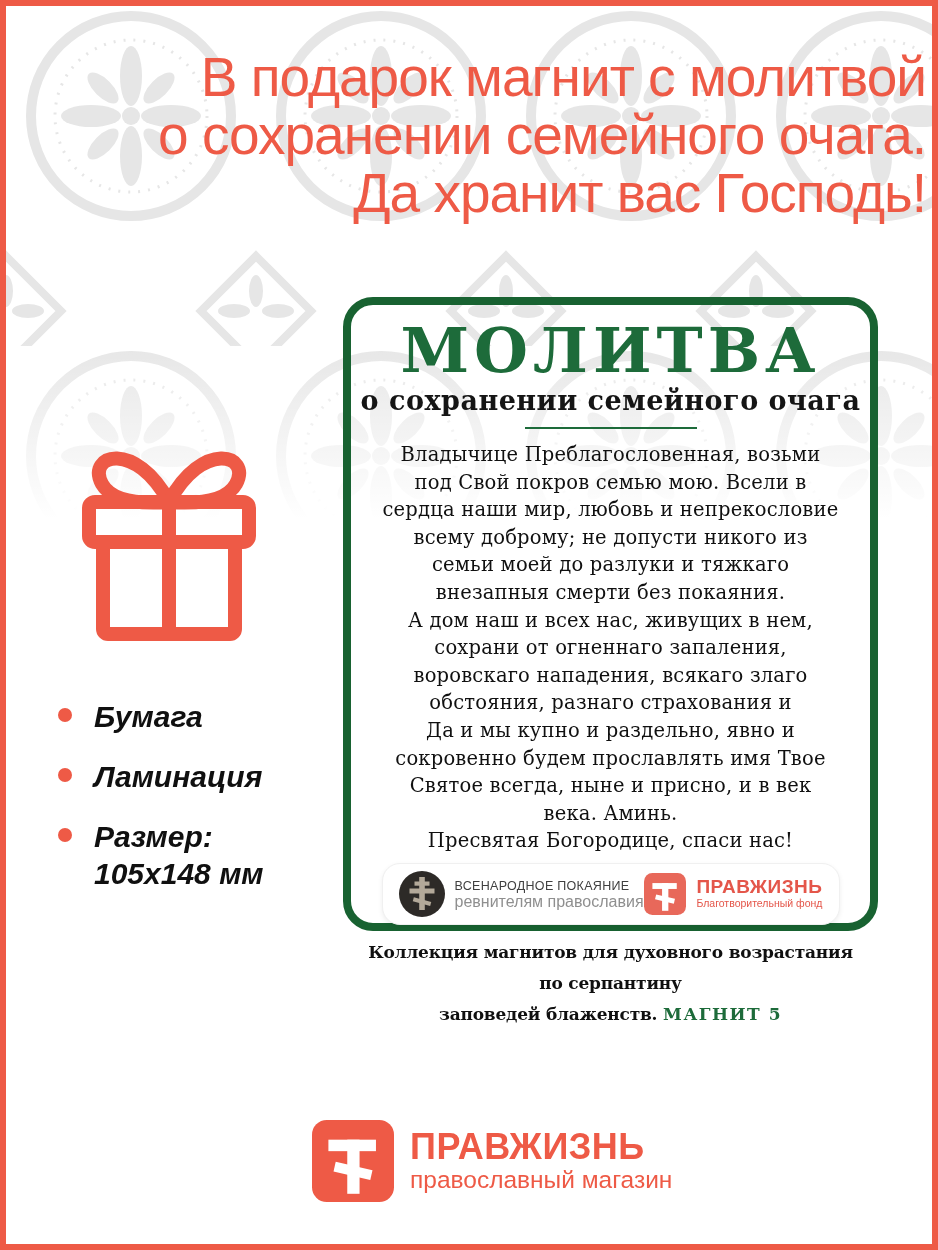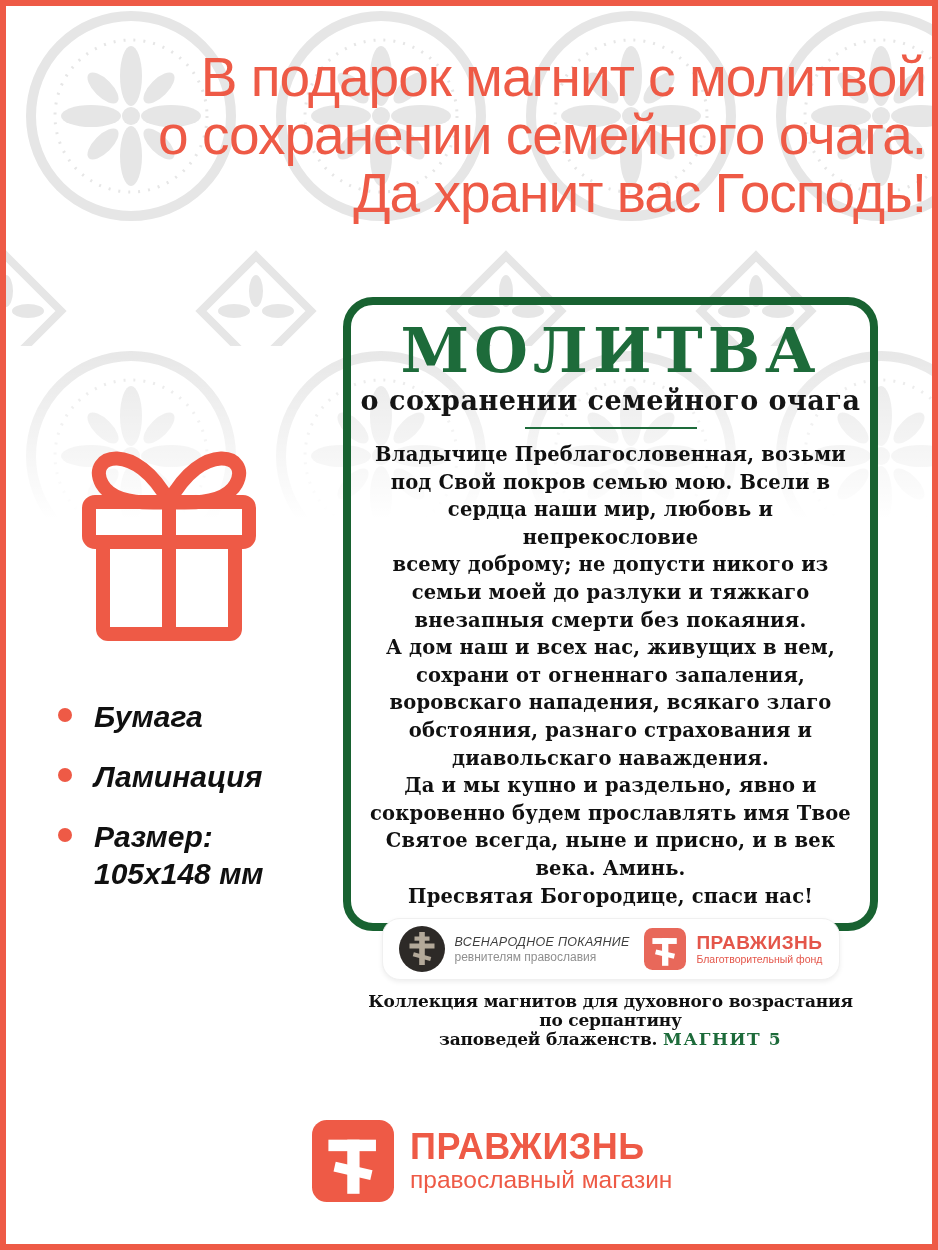--- a/index.html
+++ b/index.html
@@ -20,33 +20,33 @@
   .feature-text{font-size:30px;line-height:37px;font-weight:bold;color:#101010;white-space:pre-line;font-style:italic;}
 
   
   .card{position:absolute;left:343px;top:297px;width:535px;height:634px;box-sizing:border-box;
         border:8px solid #186231;border-radius:30px;z-index:2;text-align:center;padding:0 8px;}
   .card-title{margin-top:14px;font-family:"DejaVu Serif",serif;font-weight:bold;color:#1d6b3a;
               font-size:62px;line-height:64px;letter-spacing:5px;}
   .card-subtitle{margin-top:2px;font-family:"DejaVu Serif",serif;font-weight:bold;color:#151515;
                  font-size:27px;line-height:32px;letter-spacing:0.5px;}
   .green-line{width:172px;height:2px;background:#1d6b3a;margin:10px auto 12px;}
-  .prayer{font-family:"DejaVu Serif",serif;font-weight:bold;color:#101010;
+  .prayer{font-family:"DejaVu Serif",serif;font-weight:normal;color:#101010;
           font-size:19.5px;line-height:27.6px;letter-spacing:0.2px;}
   .pill{margin:8px auto 0;width:458px;height:62px;background:#fff;border:1px solid #f0f0f0;
         border-radius:18px;box-shadow:0 2px 5px rgba(0,0,0,0.07);
         display:flex;align-items:center;justify-content:space-between;padding:0 16px;box-sizing:border-box;}
   .partner{display:flex;align-items:center;text-align:left;}
   .partner-texts{margin-left:10px;}
-  .p-left-name{font-size:12.5px;line-height:16px;color:#3f3f3f;letter-spacing:0.3px;font-style:italic;}
-  .p-left-tag{font-size:12px;line-height:15px;color:#8f8f8f;}
+  .p-left-name{font-size:12.5px;line-height:16px;color:#3f3f3f;letter-spacing:0.3px;}
+  .p-left-tag{font-size:16px;line-height:15px;color:#8f8f8f;}
   .p-right-name{font-size:19px;line-height:20px;font-weight:bold;color:#e4564a;letter-spacing:0.5px;}
   .p-right-tag{font-size:10.5px;line-height:13px;color:#e4564a;}
   .collection{margin-top:12px;font-family:"DejaVu Serif",serif;font-weight:bold;color:#101010;
-              font-size:17px;line-height:19px;letter-spacing:-0.2px;text-align:center;}
+              font-size:17px;line-height:31px;letter-spacing:-0.2px;text-align:center;}
   .magnet-label{color:#1d6b3a;font-size:17px;letter-spacing:1.5px;}
 
   
   .footer{position:absolute;left:312px;top:1120px;z-index:2;display:flex;align-items:center;}
   .footer-texts{margin-left:16px;text-align:left;}
   .footer-brand{font-size:36px;line-height:38px;font-weight:bold;color:#ee5a46;letter-spacing:0.5px;}
   .footer-tag{font-size:24.5px;line-height:28px;color:#ee5a46;}
 </style>
 </head>
 <body>
@@ -133,21 +133,20 @@
         <div class="prayer-line">Владычице Преблагословенная, возьми</div>
         <div class="prayer-line">под Свой покров семью мою. Всели в</div>
         <div class="prayer-line">сердца наши мир, любовь и непрекословие</div>
         <div class="prayer-line">всему доброму; не допусти никого из</div>
         <div class="prayer-line">семьи моей до разлуки и тяжкаго</div>
         <div class="prayer-line">внезапныя смерти без покаяния.</div>
         <div class="prayer-line">А дом наш и всех нас, живущих в нем,</div>
         <div class="prayer-line">сохрани от огненнаго запаления,</div>
         <div class="prayer-line">воровскаго нападения, всякаго злаго</div>
         <div class="prayer-line">обстояния, разнаго страхования и</div>
-        <div class="prayer-line">диавольскаго наваждения.</div>
         <div class="prayer-line">Да и мы купно и раздельно, явно и</div>
         <div class="prayer-line">сокровенно будем прославлять имя Твое</div>
         <div class="prayer-line">Святое всегда, ныне и присно, и в век</div>
         <div class="prayer-line">века. Аминь.</div>
         <div class="prayer-line">Пресвятая Богородице, спаси нас!</div>
       </div>
 
     <div class="pill">
       <div class="partner">
         <svg width="46" height="46" viewBox="0 0 46 46">

